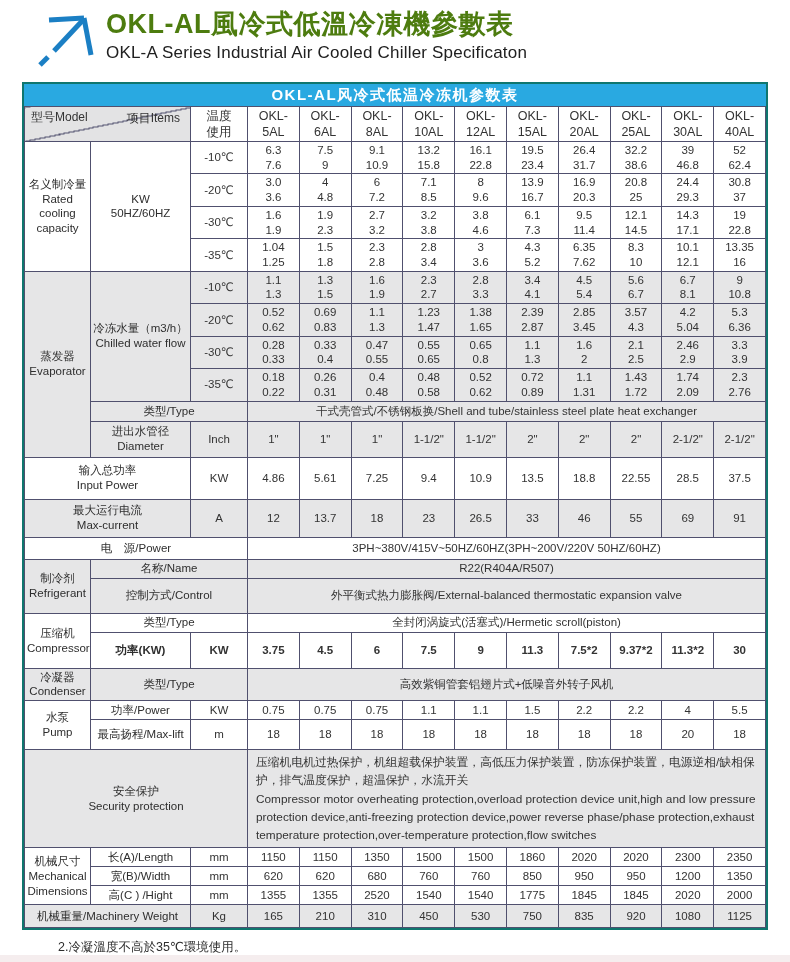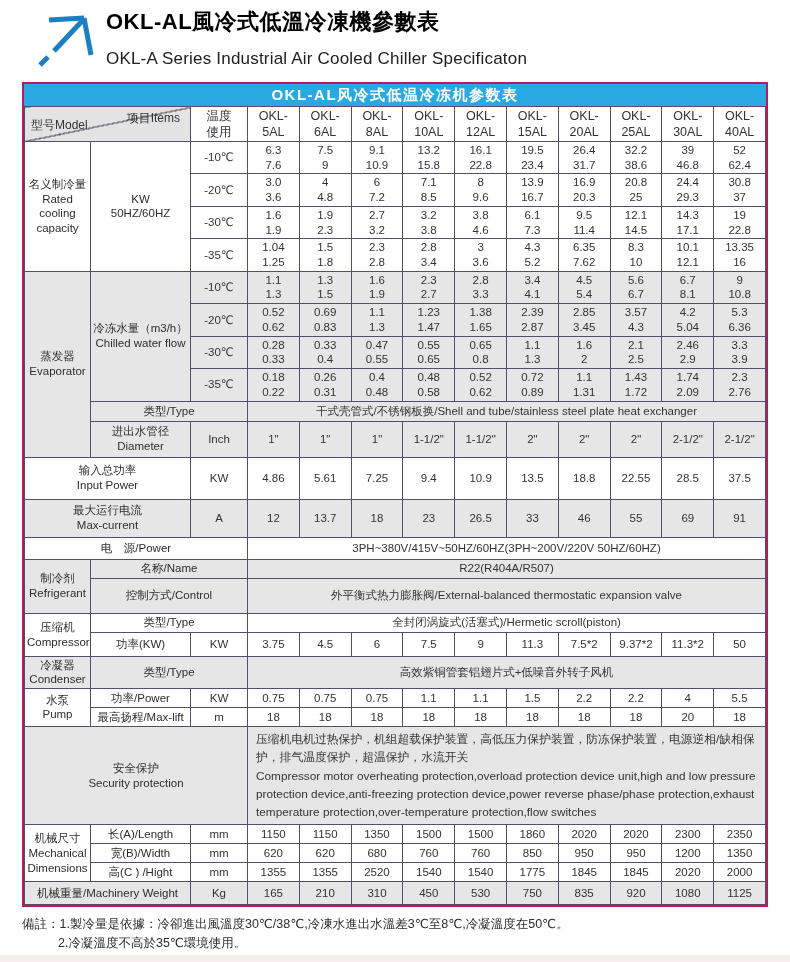--- a/index.html
+++ b/index.html
@@ -5,46 +5,46 @@
   html,body { margin:0; padding:0; }
   body {
     width:790px; height:962px; position:relative; overflow:hidden;
     background:#ffffff;
     font-family:"Liberation Sans","DejaVu Sans",sans-serif;
   }
   
   .page-header { display:flex; align-items:flex-start; padding:10px 0 0 32px; height:66px; }
   .logo { width:66px; height:56px; flex:0 0 66px; margin-top:2px; }
   .titles { margin-left:8px; }
-  .titles h1 { margin:0; font-size:22px; font-weight:600; color:#000000; letter-spacing:0.5px; line-height:1.1; }
-  .titles h2 { margin:15px 0 0; font-size:17px; font-weight:500; color:#202020; letter-spacing:0.2px; }
+  .titles h1 { margin:0; font-size:27px; font-weight:600; color:#4d7c0f; letter-spacing:0.5px; line-height:1.1; }
+  .titles h2 { margin:3px 0 0; font-size:17px; font-weight:500; color:#202020; letter-spacing:0.2px; }
 
   
-  .spec-table { margin:6px 22px 0; border:2px solid #be185d; }
+  .spec-table { margin:6px 22px 0; border:2px solid #0f766e; }
   .table-title {
     background:#29a9e1; color:#ffffff; text-align:center;
     font-size:15px; font-weight:700; height:22px; line-height:22px; letter-spacing:1.5px;
   }
   table { width:100%; border-collapse:collapse; table-layout:fixed; }
   td {
     border:1px solid #50506e; text-align:center; vertical-align:middle;
     font-size:11.5px; color:#333333; white-space:pre-line; line-height:1.28;
     padding:1px 2px; overflow:hidden;
   }
   tr.shade td { background:#e6e6e7; }
   td.hdr { font-size:12.5px; }
   td.sec, td.item { color:#2e2e2e; }
   td.longtext { text-align:left; padding:3px 8px; line-height:1.55; font-size:11.8px; }
   td.corner { position:relative; padding:0; background-color:#e3e3e4;
     background-image:linear-gradient(to bottom right,
       transparent calc(50% - 0.6px), #50506e calc(50% - 0.6px),
       #50506e calc(50% + 0.6px), transparent calc(50% + 0.6px));
   }
   td.corner .c-tr { position:absolute; top:4px; right:10px; font-size:12px;margin-left:16px; }
-  td.corner .c-bl { position:absolute; bottom:8px; left:6px; font-size:12px; }
+  td.corner .c-bl { position:absolute; bottom:16px; left:6px; font-size:12px; }
 
   
   .notes { margin:8px 22px 0; font-size:12.5px; color:#2d2d2d; line-height:1.5; }
   .note-line.indent { padding-left:36px; }
 
   .bottom-strip { position:absolute; left:0; right:0; bottom:0; height:7px; background:#f5edee; }
 </style>
 </head>
 <body>
 
@@ -365,33 +365,33 @@
         <tr class="shade" style="height: 35px;">
           <td colspan="2" class="item">控制方式/Control</td>
           <td colspan="10" class="span">外平衡式热力膨胀阀/External-balanced thermostatic expansion valve</td>
         </tr>
         <tr style="height: 19px;">
           <td rowspan="2" class="sec">压缩机
 Compressor</td>
           <td colspan="2" class="item">类型/Type</td>
           <td colspan="10" class="span">全封闭涡旋式(活塞式)/Hermetic scroll(piston)</td>
         </tr>
-        <tr style="height: 24px;">
+        <tr style="height: 36px; font-weight: bold;">
           <td class="item">功率(KW)</td>
           <td class="unit">KW</td>
           <td>3.75</td>
           <td>4.5</td>
           <td>6</td>
           <td>7.5</td>
           <td>9</td>
           <td>11.3</td>
           <td>7.5*2</td>
           <td>9.37*2</td>
           <td>11.3*2</td>
-          <td>50</td>
+          <td>30</td>
         </tr>
         <tr class="shade" style="height: 30px;">
           <td class="sec">冷凝器
 Condenser</td>
           <td colspan="2" class="item">类型/Type</td>
           <td colspan="10" class="span">高效紫铜管套铝翅片式+低噪音外转子风机</td>
         </tr>
         <tr style="height: 19px;">
           <td rowspan="2" class="sec">水泵
 Pump</td>
@@ -401,21 +401,21 @@
           <td>0.75</td>
           <td>0.75</td>
           <td>1.1</td>
           <td>1.1</td>
           <td>1.5</td>
           <td>2.2</td>
           <td>2.2</td>
           <td>4</td>
           <td>5.5</td>
         </tr>
-        <tr style="height: 19px;">
+        <tr style="height: 30px;">
           <td class="item">最高扬程/Max-lift</td>
           <td class="unit">m</td>
           <td>18</td>
           <td>18</td>
           <td>18</td>
           <td>18</td>
           <td>18</td>
           <td>18</td>
           <td>18</td>
           <td>18</td>
@@ -485,19 +485,18 @@
           <td>835</td>
           <td>920</td>
           <td>1080</td>
           <td>1125</td>
         </tr>
       </tbody>
   </table>
 </div>
 
 <div class="notes" id="notes">
-    <div class="note-line">備註：1.製冷量是依據：冷卻進出風溫度30℃/38℃,冷凍水進出水溫差3℃至8℃,冷凝溫度在50℃。</div>
     <div class="note-line indent">2.冷凝溫度不高於35℃環境使用。</div>
     <div class="note-line indent">上述規格參數尺寸如有變更，恕不另行通知。</div>
     <div class="note-line">Notes:</div>
   </div>
 
 <div class="bottom-strip"></div>
 
 </body></html>

